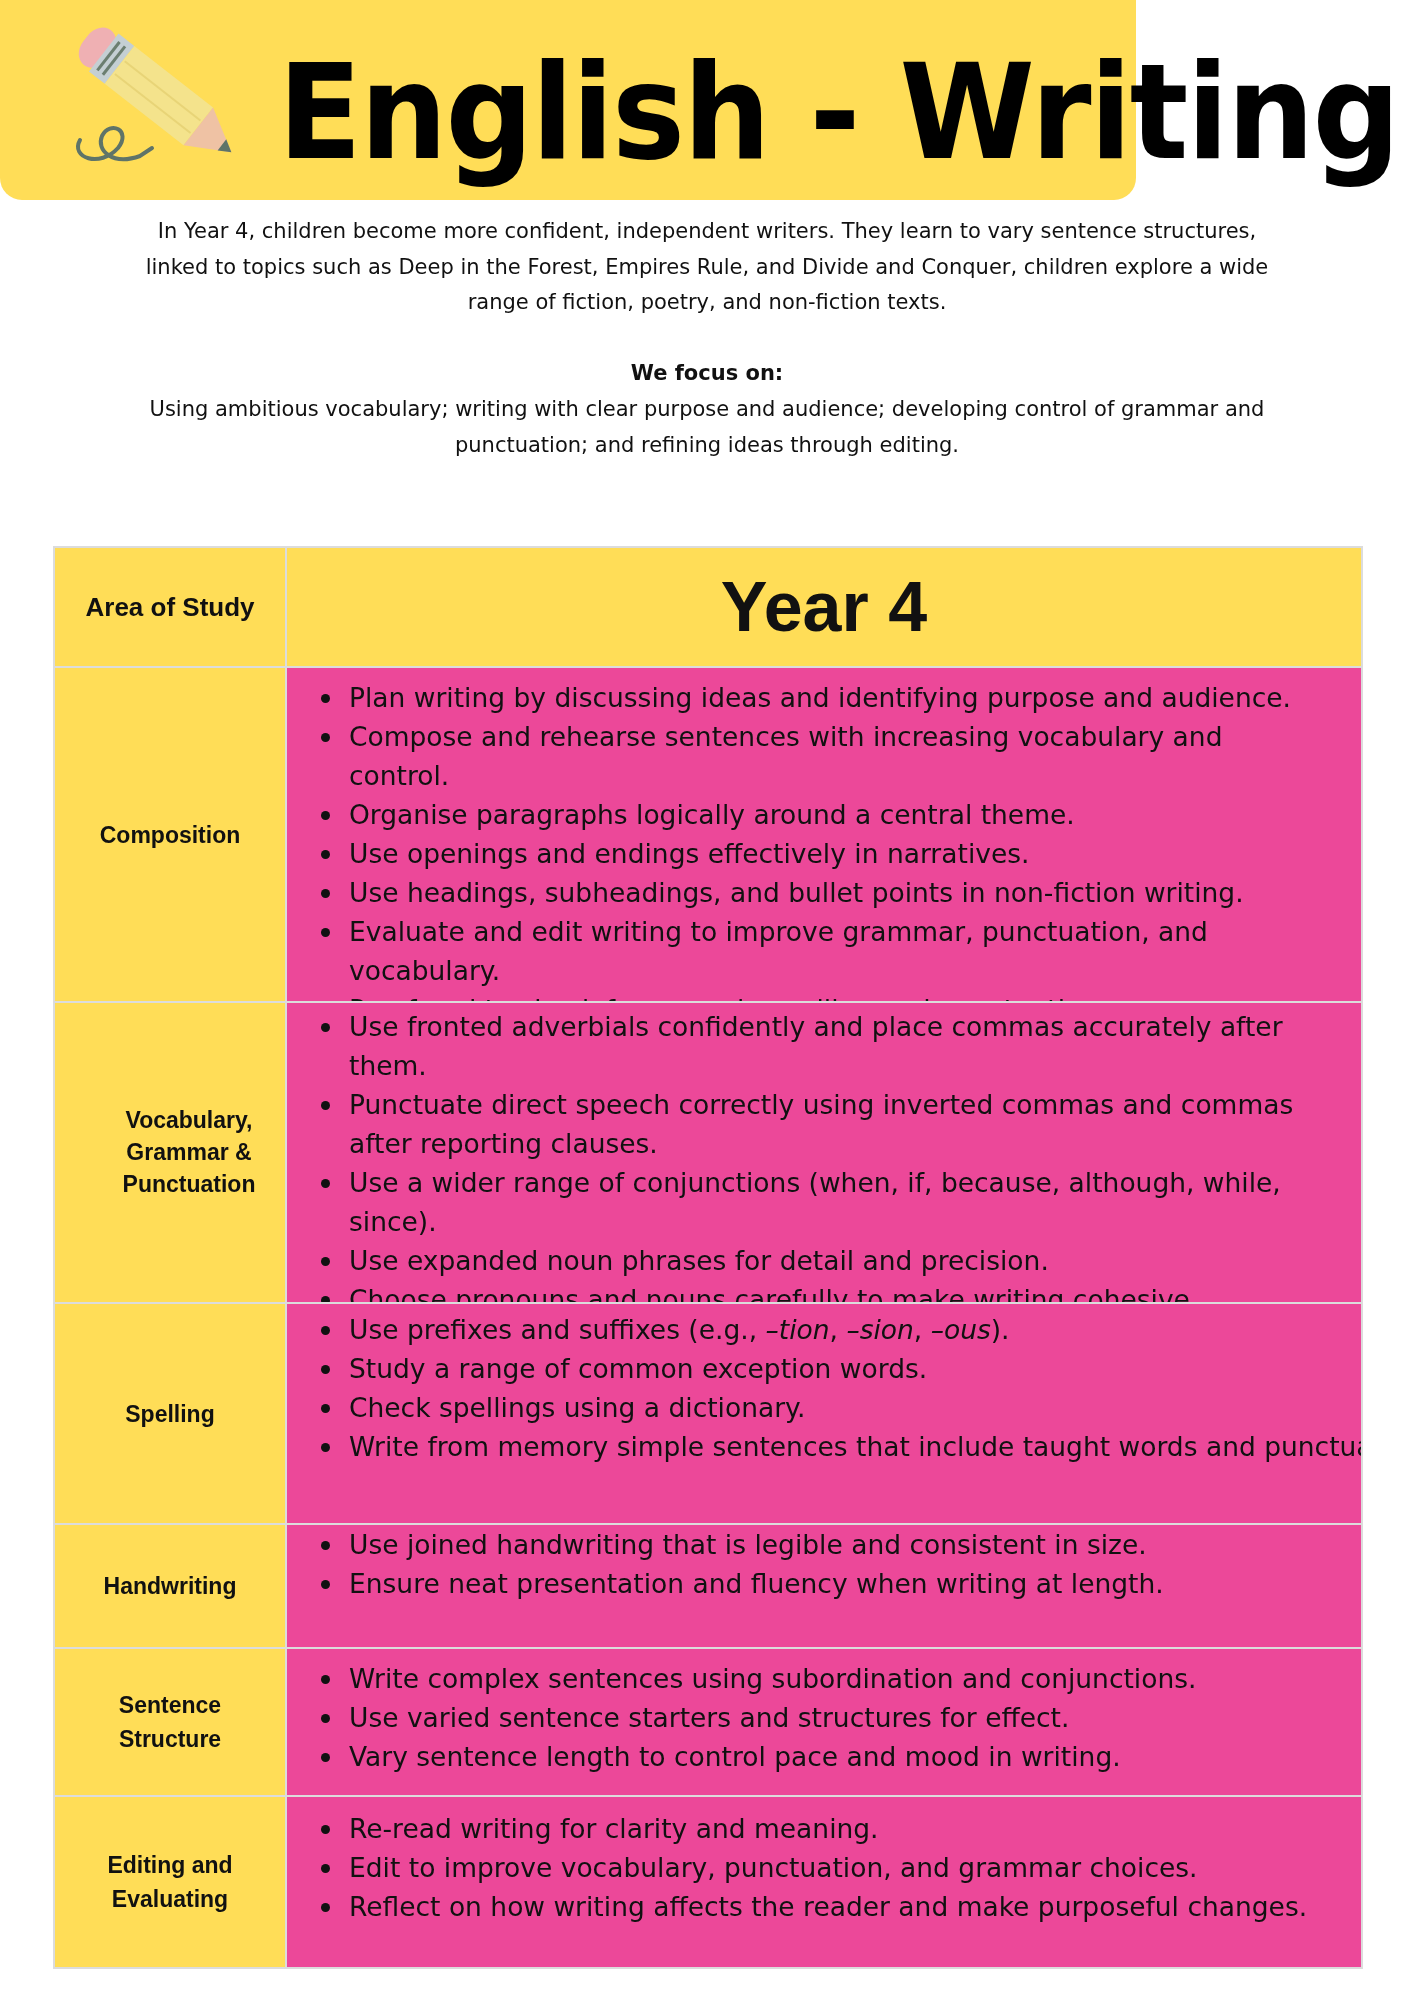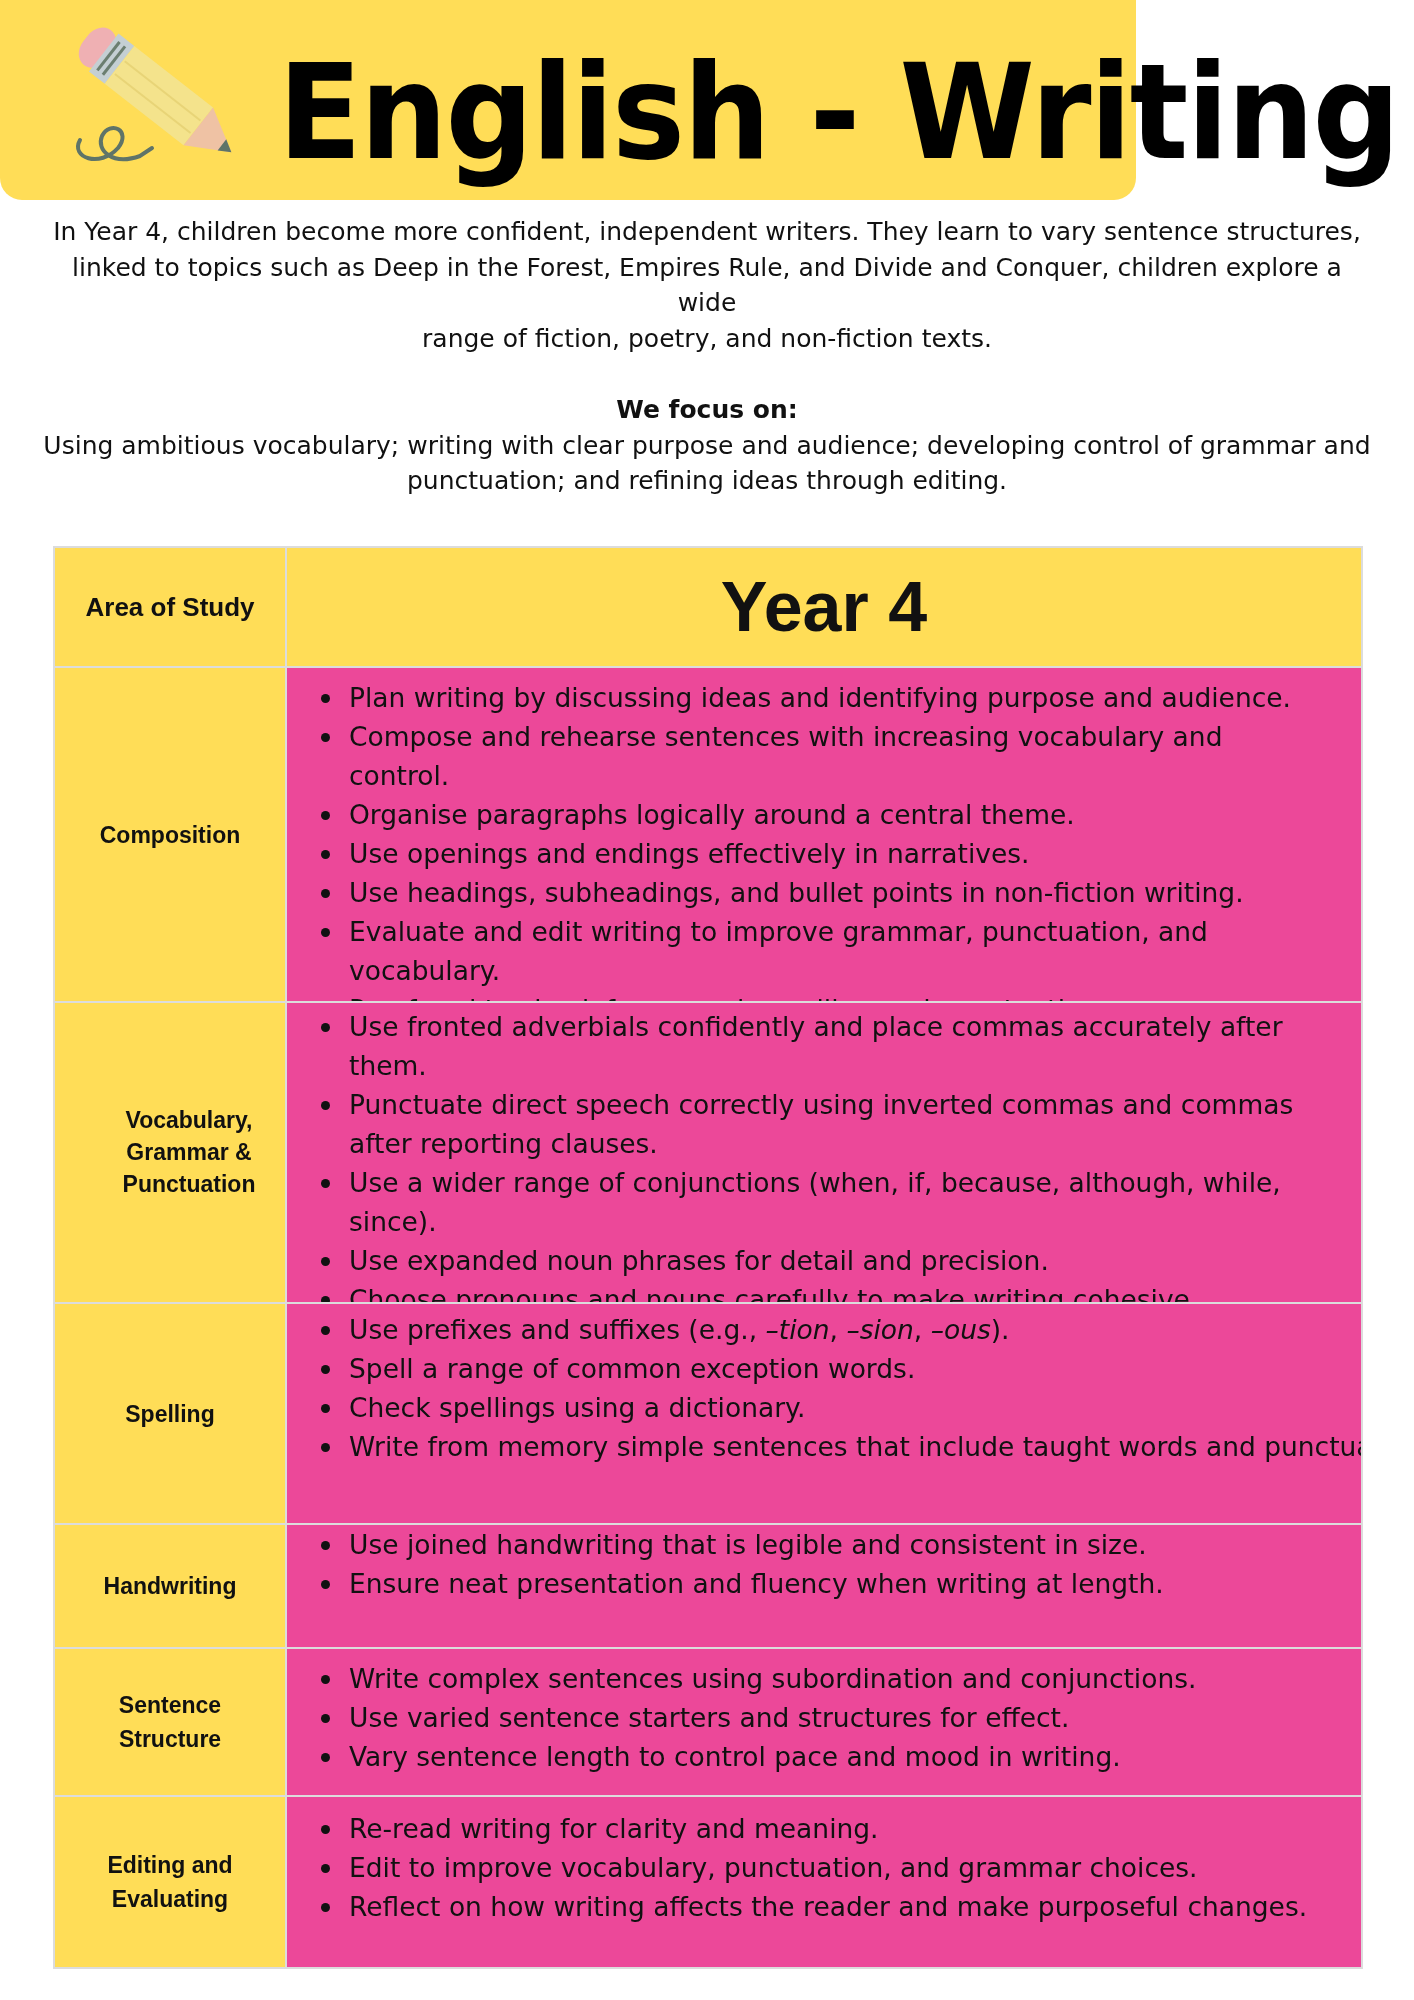--- a/index.html
+++ b/index.html
@@ -10,21 +10,21 @@
   }
   .pencil { position: absolute; left: 40px; top: 8px; width: 200px; height: 170px; }
   .title {
     position: absolute; left: 278px; top: 22px; height: 180px;
     font-family: "DejaVu Sans", sans-serif; font-weight: bold; font-size: 132px;
     line-height: 180px; letter-spacing: -2px; white-space: nowrap; color: #000;
     transform-origin: left center; transform: scaleX(0.93);
   }
   .intro {
     position: absolute; left: 40px; top: 214px; width: 1334px;
-    text-align: center; font-family: "DejaVu Sans", sans-serif; font-size: 25px;
+    text-align: center; font-family: "DejaVu Sans", sans-serif; font-size: 21px;
     line-height: 35.6px; color: #111;
   }
   .intro p { margin: 0; }
   .intro .gap { height: 35.6px; }
   .intro .focus-title { font-weight: bold; }
   table.grid {
     position: absolute; left: 53px; top: 546px; width: 1308px;
     border-collapse: collapse; table-layout: fixed;
   }
   table.grid td, table.grid th { border: 2px solid #dcdcdc; padding: 0; }
@@ -138,21 +138,21 @@
   </tr>
 
   <tr>
     <td class="label-cell" style="height:219px;">
       <span>Spelling</span>
     </td>
     <td class="content-cell">
       <div class="clip" style="height:219px;">
         <ul class="bullets nowrap" style="padding-top:6px;">
           <li><span>Use prefixes and suffixes (e.g., </span><em>–tion</em><span>, </span><em>–sion</em><span>, </span><em>–ous</em><span>).</span></li>
-          <li>Spell a range of common exception words.</li>
+          <li>Study a range of common exception words.</li>
           <li>Check spellings using a dictionary.</li>
           <li>Write from memory simple sentences that include taught words and punctuation.</li>
         </ul>
       </div>
     </td>
   </tr>
 
   <tr>
     <td class="label-cell" style="height:122px;">
       <span>Handwriting</span>

